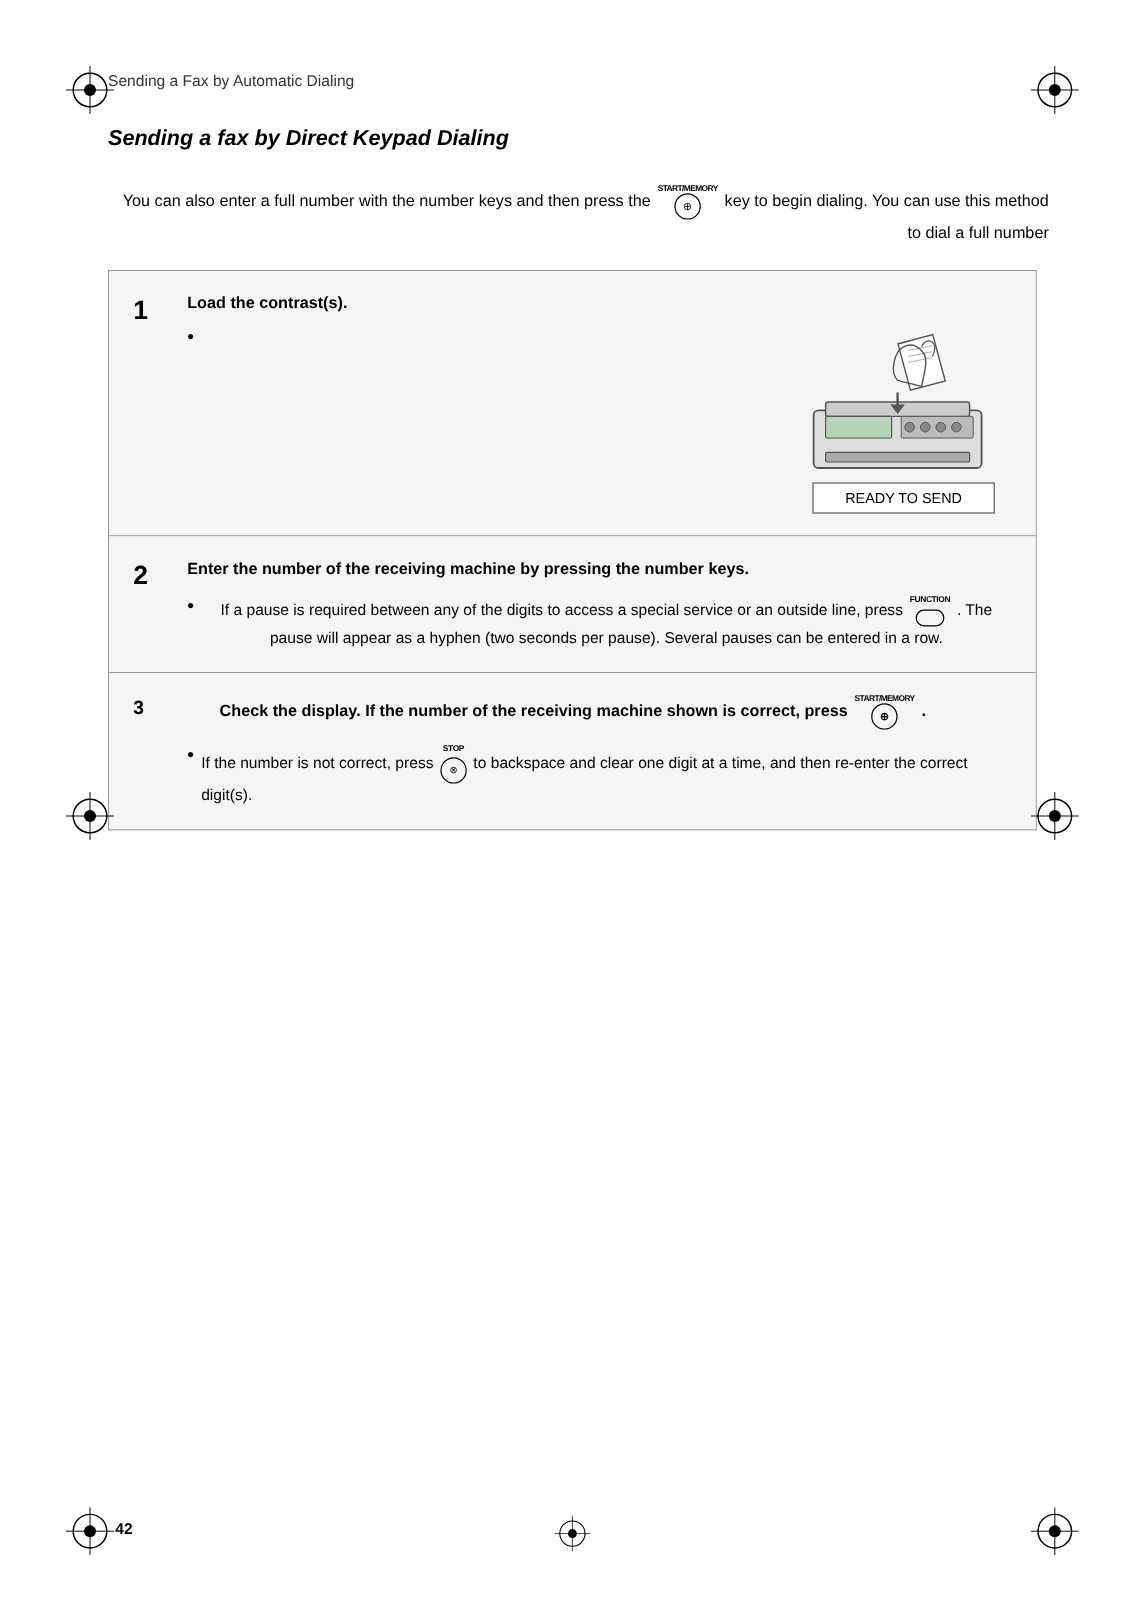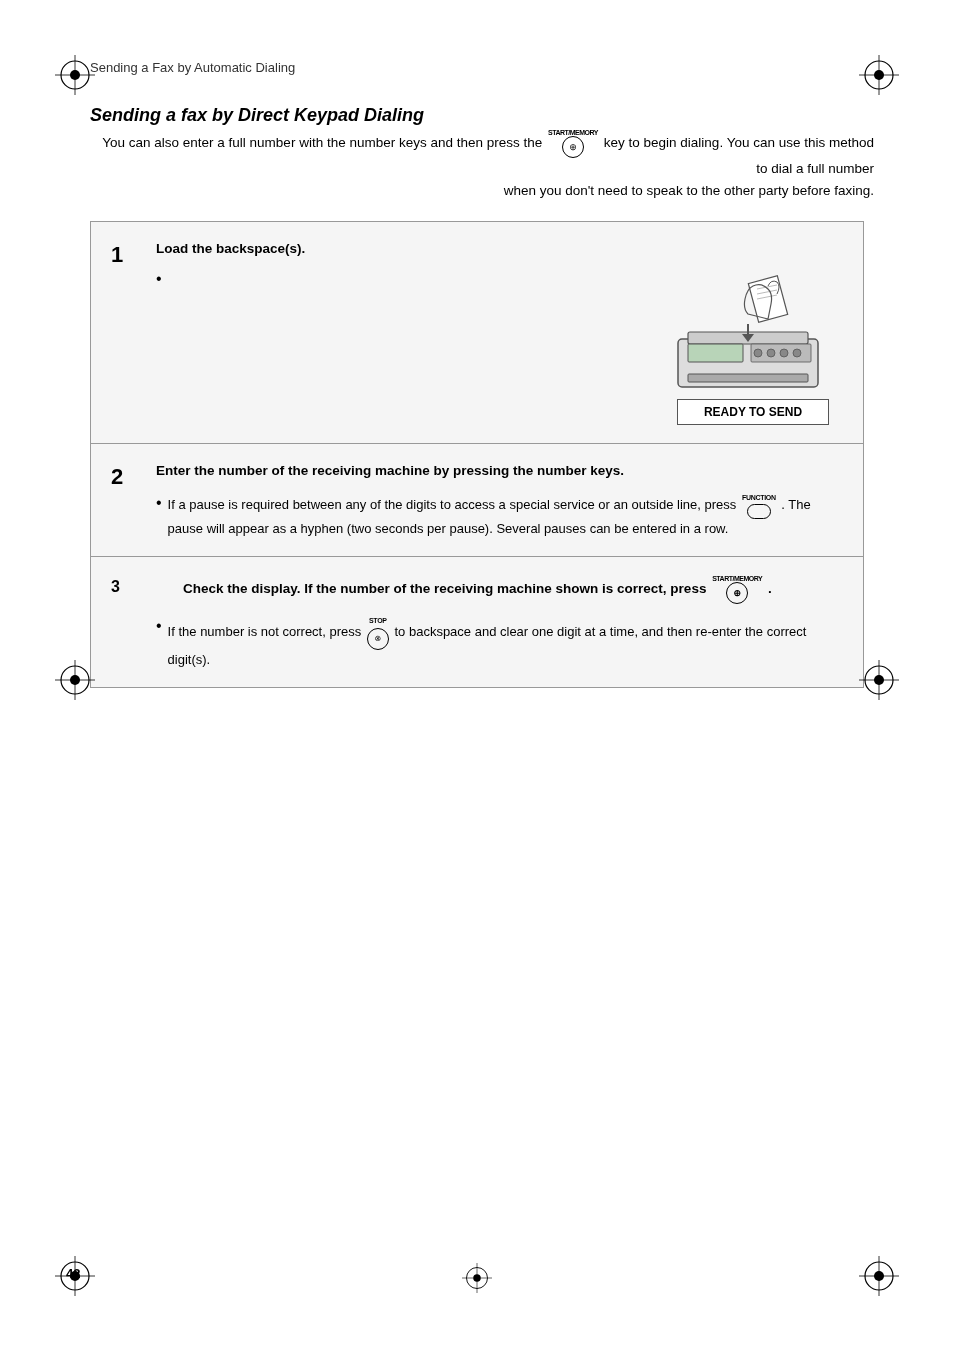--- a/index.html
+++ b/index.html
@@ -49,21 +49,21 @@
       font-size: 13px;
       color: #333;
       margin-bottom: 30px;
       padding-left: 10px;
     }
 
     .section-title {
       font-size: 18px;
       font-weight: bold;
       font-style: italic;
-      margin-bottom: 3px;
+      margin-bottom: 28px;
       padding-left: 10px;
     }
 
     .intro-text {
       font-size: 13.5px;
       line-height: 1.6;
       margin-bottom: 20px;
       padding-left: 10px;
       text-align: right;
     }
@@ -160,21 +160,21 @@
 
     .fax-machine-svg {
       width: 160px;
       height: 120px;
     }
 
     .ready-to-send-box {
       border: 1.5px solid #555;
       padding: 5px 26px;
       font-size: 12px;
-      font-weight: bold;
+      font-weight: normal;
       margin-top: 5px;
       background: #fff;
       white-space: nowrap;
     }
 
     .function-key {
       display: inline-flex;
       flex-direction: column;
       align-items: center;
       vertical-align: middle;
@@ -222,21 +222,21 @@
       margin-bottom: 12px;
     }
     .step-3 .step-heading {
       margin-bottom: 12px;
       margin-left: 27px;
     }
 
     .page-number {
       position: absolute;
       bottom: 70px;
-      left: 66px;
+      left: 96px;
       font-size: 13px;
       font-weight: bold;
     }
 
     .inline-start-key {
       display: inline-flex;
       flex-direction: column;
       align-items: center;
       vertical-align: middle;
       margin: 0 2px;
@@ -328,29 +328,28 @@
 
   <div class="intro-text">
     <span>You can also enter a full number with the number keys and then press the</span>
     <span>
       <span class="inline-start-key">
         <span class="isk-label">START/MEMORY</span>
         <span class="isk-circle">⊕</span>
       </span>
     </span>
     <span>key to begin dialing. You can use this method to dial a full number</span><br>
-    <span>when you don't need to speak to the other party before faxing.</span>
   </div>
 
   <div class="steps-container">
 
     <div class="step">
       <div class="step-number">1</div>
       <div class="step-content">
-        <div class="step-heading">Load the backspace(s).</div>
+        <div class="step-heading">Load the contrast(s).</div>
         <div class="step-body">
           <div class="step-text-col">
             <div class="bullet-item">
               <span class="bullet">•</span>
             </div>
           </div>
 
           <div class="fax-illustration">
             <svg class="fax-machine-svg" viewBox="0 0 160 120">
 
@@ -388,21 +387,21 @@
         </div>
       </div>
     </div>
 
     <div class="step step-2">
       <div class="step-number">2</div>
       <div class="step-content step-2">
         <div class="step-heading">Enter the number of the receiving machine by pressing the number keys.</div>
         <div class="bullet-item">
           <span class="bullet">•</span>
-          <span style="font-size:13px; line-height:1.5;">
+          <span style="font-size:13px; line-height:1.5;text-align:center;">
             If a pause is required between any of the digits to access a special service or an outside line, press
             <span class="function-key">
               <span class="fkey-label">FUNCTION</span>
               <span class="fkey-oval">&nbsp;&nbsp;&nbsp;&nbsp;&nbsp;</span>
             </span>
             . The pause will appear as a hyphen (two seconds per pause). Several pauses can be entered in a row.
           </span>
         </div>
       </div>
     </div>

